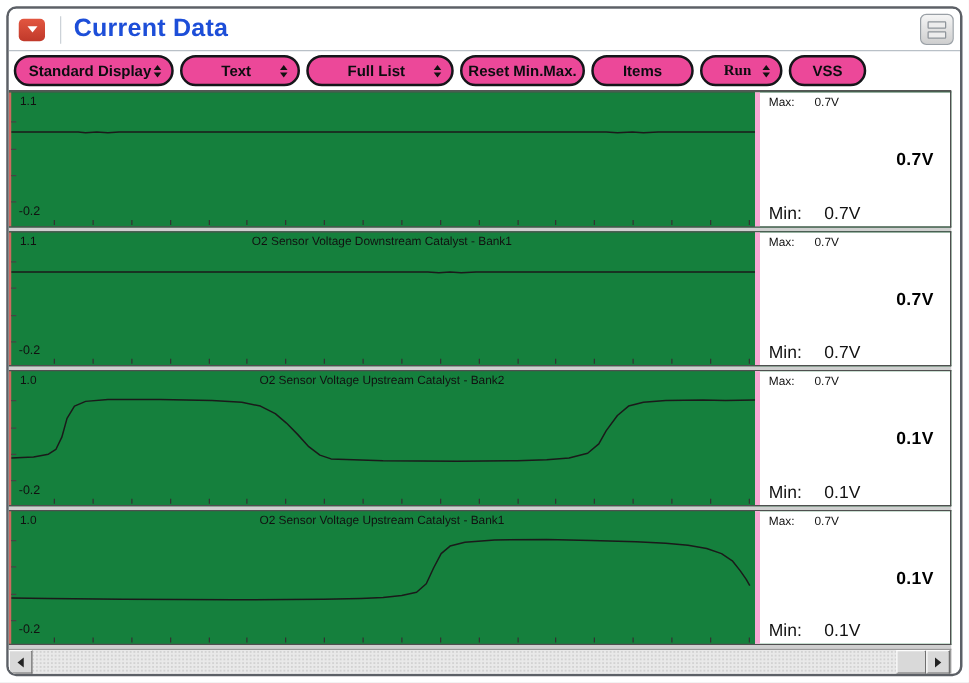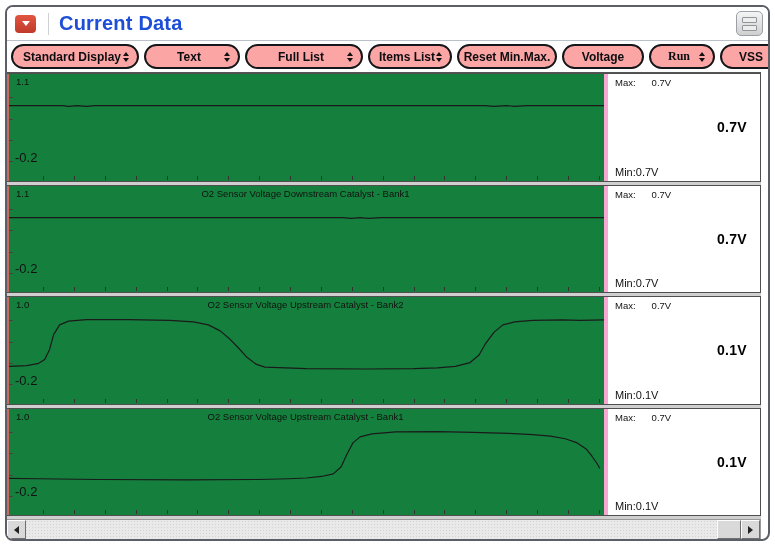--- a/index.html
+++ b/index.html
@@ -10,42 +10,42 @@
   .titlebar{height:33px;flex:0 0 33px;display:flex;align-items:center;padding:0 8px;border-bottom:1px solid #b9c0c7;position:relative;background:#fff;}
   .menu-btn{width:21px;height:18px;border:none;border-radius:4px;background:linear-gradient(#e25640,#c0392a);display:flex;align-items:center;justify-content:center;cursor:pointer;padding:0;}
   .menu-btn .tri{width:0;height:0;border-left:4px solid transparent;border-right:4px solid transparent;border-top:5px solid #fff;}
   .tb-divider{width:1px;height:22px;background:#ccd2d8;margin:0 10px 0 12px;}
   .title{font-size:20px;font-weight:700;color:#1d4ed8;letter-spacing:.2px;}
   .view-toggle{position:absolute;right:5px;top:4px;width:27px;height:25px;border:1px solid #9aa0a6;border-radius:5px;background:linear-gradient(#f5f5f5,#cfcfcf);display:flex;flex-direction:column;align-items:center;justify-content:center;gap:2px;cursor:pointer;padding:0;}
   .view-toggle i{display:block;width:13px;height:4px;background:#ededed;border:1px solid #8f959b;border-radius:1px;}
 
   
   .toolbar{height:31px;flex:0 0 31px;display:flex;align-items:center;gap:5px;padding:0 4px;background:#fff;}
-  .tbtn{position:relative;height:25px;border:2px solid #15161a;border-radius:13px;background:#fca5a5;font-family:"Liberation Sans",sans-serif;font-size:12px;font-weight:700;color:#0c0d10;display:flex;align-items:center;justify-content:center;padding:0;cursor:pointer;flex:0 0 auto;}
+  .tbtn{position:relative;height:25px;border:2px solid #15161a;border-radius:13px;background:#ec4899;font-family:"Liberation Sans",sans-serif;font-size:12px;font-weight:700;color:#0c0d10;display:flex;align-items:center;justify-content:center;padding:0;cursor:pointer;flex:0 0 auto;}
   .tbtn .tlabel{white-space:nowrap;}
   .tbtn.drop .tlabel{padding-right:6px;}
   .updown{position:absolute;right:8px;top:50%;transform:translateY(-50%);display:flex;flex-direction:column;gap:2px;}
   .updown .u{width:0;height:0;border-left:3.5px solid transparent;border-right:3.5px solid transparent;border-bottom:4px solid #111;}
   .updown .d{width:0;height:0;border-left:3.5px solid transparent;border-right:3.5px solid transparent;border-top:4px solid #111;}
 
   
   .chartframe{flex:1;margin-right:7px;border-top:1px solid #555;background:#cfcfcf;display:flex;flex-direction:column;gap:3px;min-height:0;}
   .row{flex:1;background:#15803d;border:1px solid #4f4f4f;border-left:none;display:flex;position:relative;min-height:0;}
   .row .redline{position:absolute;left:0;top:0;bottom:0;width:2px;background:#cc6a61;}
   .plot{flex:1;position:relative;min-width:0;}
   .ytop{position:absolute;left:9px;top:2px;font-size:9.5px;color:#111;}
   .ptitle{position:absolute;left:0;right:0;top:2px;text-align:center;font-size:9.5px;color:#111;white-space:nowrap;overflow:hidden;}
   .trace-svg{position:absolute;left:2px;top:0;width:calc(100% - 2px);height:100%;}
   .ltick{position:absolute;left:2px;width:4px;height:1px;background:#444;}
-  .ybot{position:absolute;left:8px;bottom:16px;font-size:13px;color:#111;}
+  .ybot{position:absolute;left:8px;bottom:6px;font-size:10px;color:#111;}
   .ticks{position:absolute;left:36px;right:4px;bottom:1px;height:5px;display:flex;justify-content:space-between;align-items:flex-end;}
   .ticks i{width:1px;height:4px;background:#333;}
   .panel{width:152px;flex:0 0 152px;border-left:4px solid #f9a8d4;position:relative;background:#fff;}
   .maxrow{position:absolute;left:7px;top:3px;font-size:9.5px;color:#111;display:flex;gap:16px;}
-  .minrow{position:absolute;left:7px;bottom:3px;font-size:11px;color:#111;display:flex;margin-top:13px;}
+  .minrow{position:absolute;left:7px;bottom:3px;font-size:14px;color:#111;display:flex;gap:18px;margin-top:13px;}
   .bigval{position:absolute;right:13px;top:50%;transform:translateY(-50%);font-size:14px;font-weight:700;color:#000;letter-spacing:.3px;}
 
   
   .scrollbar{height:19px;flex:0 0 19px;display:flex;align-items:stretch;background:#e9e9e9;background-image:radial-gradient(#d2d2d2 26%,transparent 27%);background-size:3px 3px;border:1px solid #9a9a9a;border-left:none;border-bottom:none;}
   .sb-btn{width:19px;flex:0 0 19px;background:#d9d9d9;border:1px solid;border-color:#fdfdfd #6f6f6f #6f6f6f #fdfdfd;display:flex;align-items:center;justify-content:center;cursor:pointer;padding:0;}
   .sb-thumb{width:22px;flex:0 0 22px;background:#d9d9d9;border:1px solid;border-color:#fdfdfd #6f6f6f #6f6f6f #fdfdfd;cursor:pointer;}
   .sb-track{flex:1;}
   .arr-l{width:0;height:0;border-top:4px solid transparent;border-bottom:4px solid transparent;border-right:5px solid #222;}
   .arr-r{width:0;height:0;border-top:4px solid transparent;border-bottom:4px solid transparent;border-left:5px solid #222;}
 </style>
@@ -81,32 +81,25 @@
           <i class="d"></i>
         </span>
       </button>
       <button class="tbtn drop" style="width: 118px;">
         <span class="tlabel">Full List</span>
         <span class="updown">
           <i class="u"></i>
           <i class="d"></i>
         </span>
       </button>
-      <button class="tbtn drop" style="width: 84px;">
-        <span class="tlabel">Items List</span>
-        <span class="updown">
-          <i class="u"></i>
-          <i class="d"></i>
-        </span>
-      </button>
       <button class="tbtn" style="width: 100px;">
         <span class="tlabel">Reset Min.Max.</span>
       </button>
       <button class="tbtn" style="width: 82px;">
-        <span class="tlabel">Voltage</span>
+        <span class="tlabel">Items</span>
       </button>
       <button class="tbtn drop" style="width: 66px; font-family: Liberation Serif, serif;">
         <span class="tlabel">Run</span>
         <span class="updown">
           <i class="u"></i>
           <i class="d"></i>
         </span>
       </button>
       <button class="tbtn" style="width: 62px;">
         <span class="tlabel">VSS</span>

